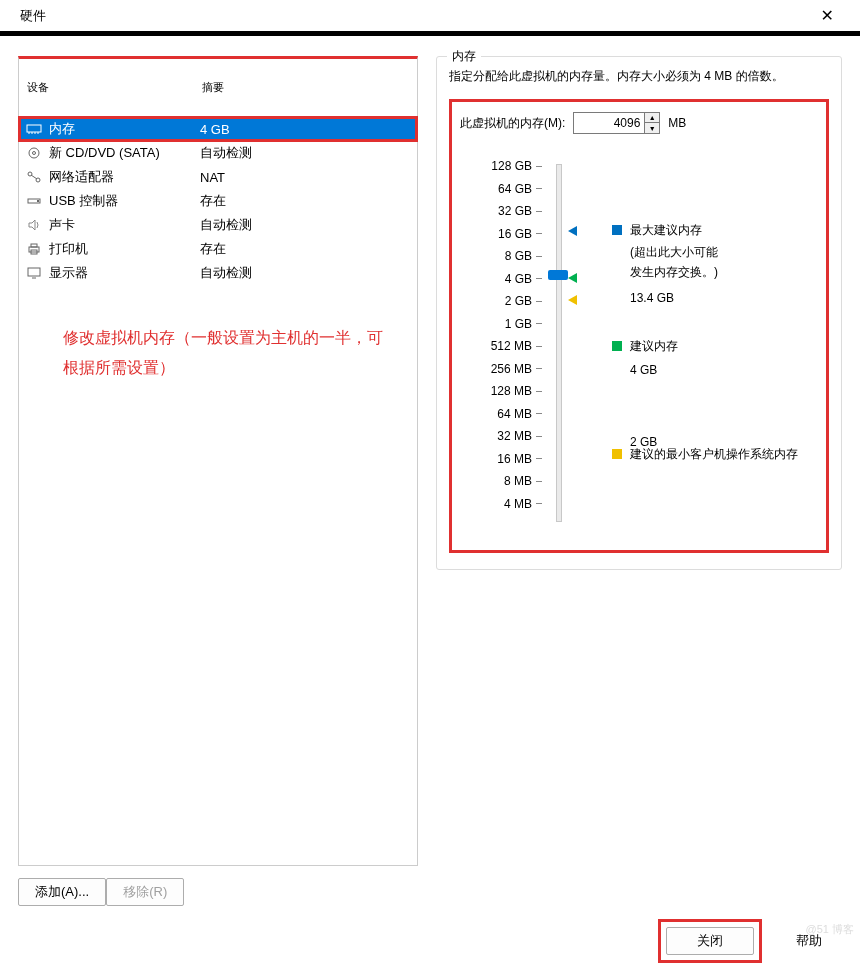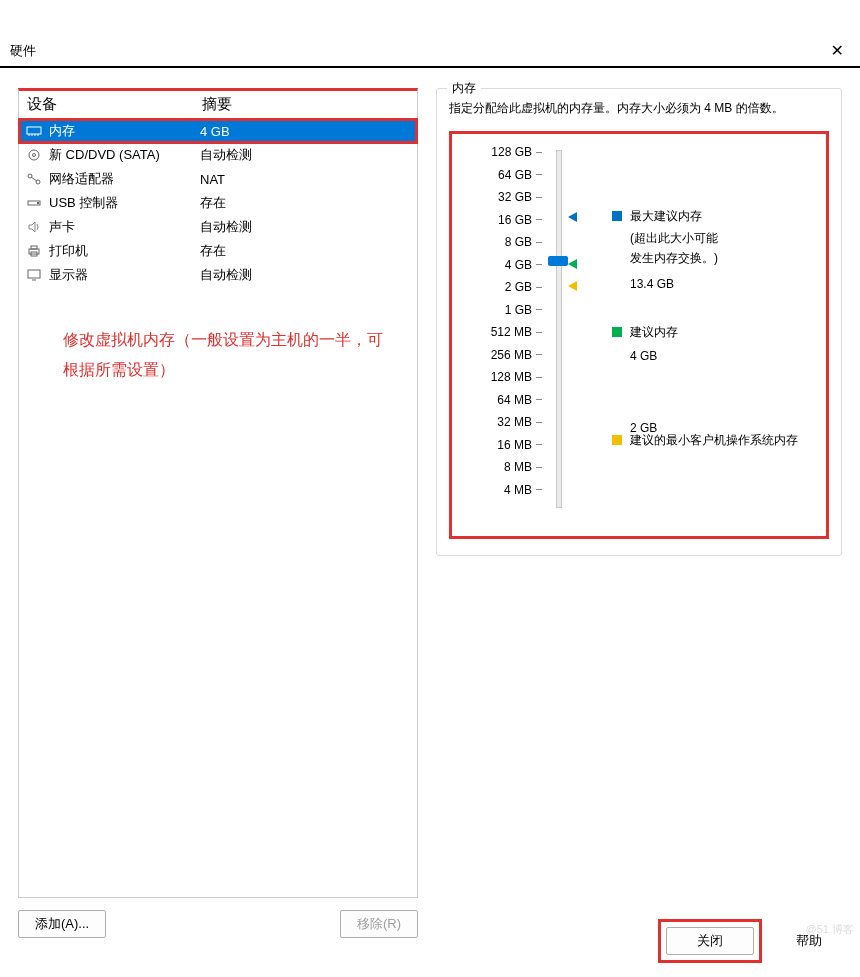--- a/index.html
+++ b/index.html
@@ -1,34 +1,34 @@
 <!DOCTYPE html>
 <html><head>
 <meta charset="utf-8">
 <style>
 * { box-sizing: border-box; margin: 0; padding: 0; }
 body { font-family: "Microsoft YaHei", "Segoe UI", sans-serif; font-size: 13px; background: #fff; width: 860px; height: 977px; position: relative; color: #000; }
-.titlebar { display: flex; align-items: center; justify-content: space-between; padding: 6px 10px; border-bottom: 2px solid #000000; margin-top: 35px; }
+.titlebar { display: flex; align-items: center; justify-content: space-between; padding: 6px 20px; border-bottom: 5px solid #000000; }
 .titlebar .title { font-size: 13px; }
 .titlebar .close { font-size: 16px; cursor: pointer; padding: 0 6px; }
 .content { display: flex; padding: 20px 18px 0 18px; gap: 18px; }
 .left-panel { width: 400px; display: flex; flex-direction: column; }
 .device-table { border: 1px solid #ccc; height: 810px; border-top: 3px solid #e03030; position: relative; }
-.th-row { display: flex; padding: 4px 8px; font-size: 15px; border-bottom: 1px solid #e5e5e5; }
+.th-row { display: flex; padding: 21px 8px; font-size: 11px; border-bottom: 1px solid #e5e5e5; }
 .th-device { width: 175px; }
 .th-summary { flex: 1; }
 .dev-row { display: flex; align-items: center; padding: 3px 6px; font-size: 13px; }
 .dev-row.selected { background: #0078d7; color: #fff; }
 .dev-row.selected.boxed { outline: 3px solid #e03030; outline-offset: -2px; }
 .dev-icon { width: 18px; height: 16px; display: inline-flex; align-items: center; justify-content: center; margin-right: 6px; }
 .dev-icon svg { width: 16px; height: 14px; }
 .dev-name { width: 151px; }
 .dev-summary { flex: 1; }
 .red-note { color: #e03030; font-size: 16px; line-height: 1.9; padding: 38px 20px 0 44px; }
-.add-remove { display: flex; gap: 10px; justify-content: space-between; padding: 12px 0 16px 0; }
+.add-remove { display: flex; justify-content: flex-start; padding: 12px 0 16px 0; }
 .btn { padding: 4px 16px; border: 1px solid #adadad; background: #fdfdfd; font-size: 13px; border-radius: 2px; cursor: pointer; }
 .btn.disabled { color: #a0a0a0; cursor: default; }
 .right-panel { flex: 1; }
 .memory-group { border: 1px solid #dcdcdc; border-radius: 3px; padding: 10px 12px 16px 12px; position: relative; }
 .group-title { position: absolute; top: -9px; left: 10px; background: #fff; padding: 0 5px; font-size: 12px; }
 .desc { font-size: 12px; line-height: 1.5; margin-bottom: 14px; }
 .red-box-inner { border: 3px solid #e03030; padding: 10px 8px 22px 8px; }
 .mem-input-row { display: flex; align-items: center; gap: 8px; margin-bottom: 24px; }
 .mem-label { font-size: 12px; }
 .spinner-wrap { display: flex; align-items: center; border: 1px solid #7a7a7a; height: 22px; }
@@ -157,20 +157,31 @@
       <button class="btn">添加(A)...</button>
       <button class="btn disabled">移除(R)</button>
     </div>
   </div>
 
   <div class="right-panel">
     <div class="memory-group">
       <span class="group-title">内存</span>
       <div class="desc">指定分配给此虚拟机的内存量。内存大小必须为 4 MB 的倍数。</div>
       <div class="red-box-inner">
+        <div class="mem-input-row">
+          <span class="mem-label">此虚拟机的内存(M):</span>
+          <div class="spinner-wrap">
+            <input class="spinner-input" value="4096" style="">
+            <div class="spinner-btns">
+              <div>▲</div>
+              <div>▼</div>
+            </div>
+          </div>
+          <span class="unit">MB</span>
+        </div>
 
         <div class="scale-area" style="height:370px;">
           <div class="scale-labels">
             <div>128 GB</div>
             <div>64 GB</div>
             <div>32 GB</div>
             <div>16 GB</div>
             <div>8 GB</div>
             <div>4 GB</div>
             <div>2 GB</div>

